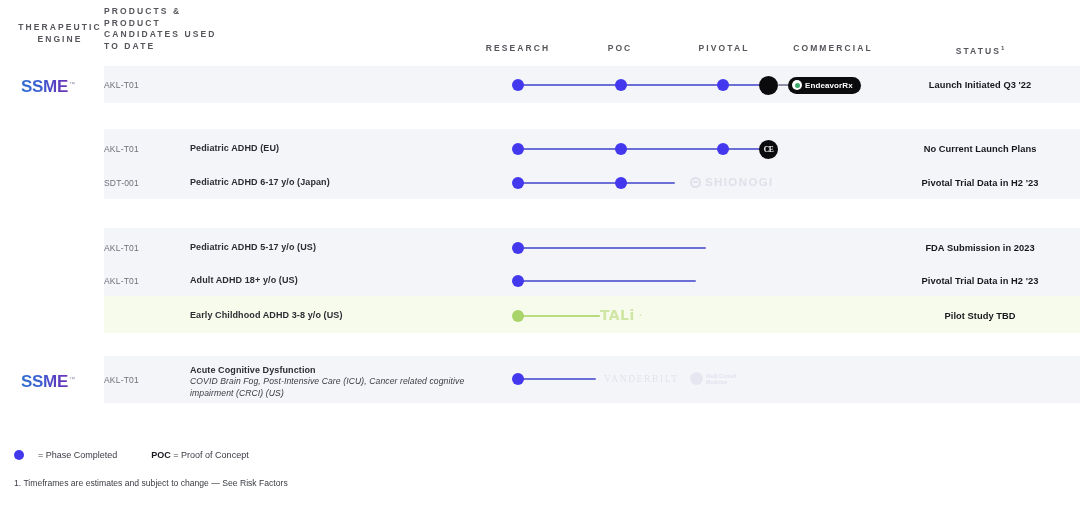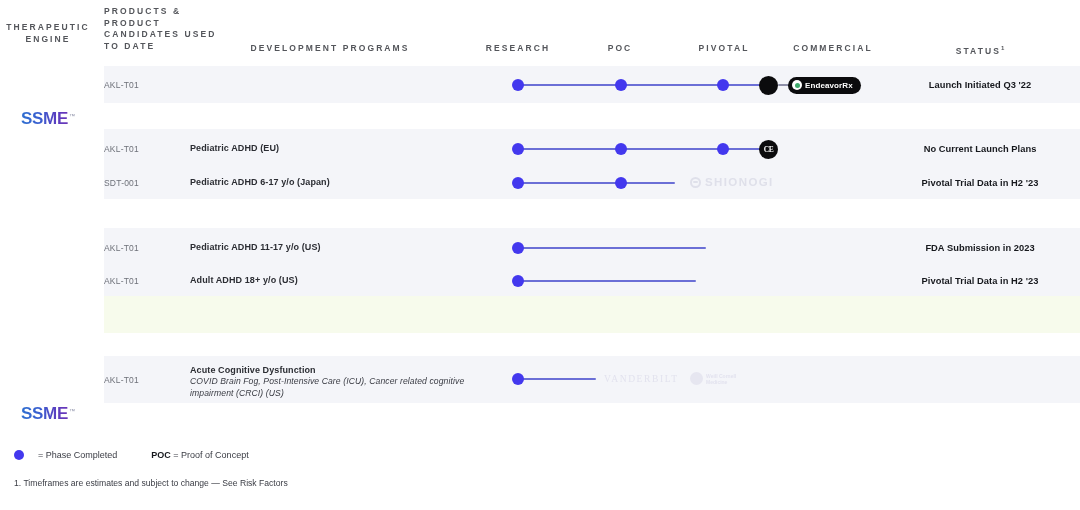--- a/index.html
+++ b/index.html
@@ -16,21 +16,21 @@
   .hdr {
     position: absolute;
     font-size: 8.5px;
     font-weight: 700;
     letter-spacing: 2.1px;
     color: #54565b;
     text-align: center;
     line-height: 11.5px;
     text-transform: uppercase;
   }
-  .hdr-te     { left: 0;   width: 96px;  top: 22px; }
+  .hdr-te     { left: 12px;   width: 96px;  top: 22px; }
   .hdr-prod   { left: 104px; width: 120px; top: 6px; text-align: left; }
   .hdr-dev    { left: 190px; width: 280px; top: 43px; }
   .hdr-res    { left: 472px; width: 92px;  top: 43px; }
   .hdr-poc    { left: 582px; width: 76px;  top: 43px; }
   .hdr-piv    { left: 676px; width: 96px;  top: 43px; }
   .hdr-com    { left: 772px; width: 122px; top: 43px; }
   .hdr-stat   { left: 900px; width: 160px; top: 43px; }
   .sup { font-size: 6px; vertical-align: super; letter-spacing: 0; }
 
   
@@ -43,21 +43,20 @@
   .logo-cell {
     position: absolute; left: 0; width: 96px;
     text-align: center;
   }
   .ssme {
     font-size: 17px; font-weight: 700; letter-spacing: -0.3px;
     background: linear-gradient(90deg, #2f6fd0 0%, #3a5fd0 40%, #5a3fc0 75%, #6b35b8 100%);
     -webkit-background-clip: text; background-clip: text;
     -webkit-text-fill-color: transparent; color: #3f51c7;
     display: inline-block;
-    margin-top: 32px;
   }
   .tm { font-size: 6px; color: #8d90a8; vertical-align: super; margin-left: 1px;
         -webkit-text-fill-color: #8d90a8; }
 
   .code {
     position: absolute; left: 104px; width: 84px;
     font-size: 8.5px; color: #6e7179; letter-spacing: .2px;
   }
   .prog {
     position: absolute; left: 190px; width: 300px;
@@ -152,21 +151,20 @@
   .fnote { position: absolute; left: 0; top: 28px; font-size: 8.6px; color: #3a3c44; }
 </style>
 </head>
 <body>
 
 <div class="page">
 
   <div class="header">
     <div class="hdr hdr-te">THERAPEUTIC ENGINE</div>
     <div class="hdr hdr-prod">PRODUCTS &amp; PRODUCT CANDIDATES USED TO DATE</div>
-    <div class="hdr hdr-dev">DEVELOPMENT PROGRAMS</div>
     <div class="hdr hdr-res">RESEARCH</div>
     <div class="hdr hdr-poc">POC</div>
     <div class="hdr hdr-piv">PIVOTAL</div>
     <div class="hdr hdr-com">COMMERCIAL</div>
     <div class="hdr hdr-stat"><span>STATUS</span><span class="sup">1</span></div>
   </div>
 
   <div class="band band-grey" style="top:66px;height:37px;"></div>
   <div class="band band-grey" style="top:129px;height:70px;"></div>
   <div class="band band-grey" style="top:228px;height:68px;"></div>
@@ -220,38 +218,51 @@
       <div class="wm wm-shionogi" style="left:690px;top:1px;">
         <span class="wm-ring"></span>
           <span>SHIONOGI</span>
       </div>
     </div>
     <div class="status" style="top:10px;">Pivotal Trial Data in H2 '23</div>
   </div>
 
   <div class="row" style="top:231px;height:33px;">
     <div class="code" style="top:12px;">AKL-T01</div>
-    <div class="prog" style="top:11px;">Pediatric ADHD 11-17 y/o (US)</div>
+    <div class="prog" style="top:11px;">Pediatric ADHD 5-17 y/o (US)</div>
     <div class="track" style="top:9px;">
       <div class="line" style="left:518px;width:188px;"></div>
       <div class="dot" style="left:512px;"></div>
     </div>
     <div class="status" style="top:11px;">FDA Submission in 2023</div>
   </div>
 
   <div class="row" style="top:265px;height:32px;">
     <div class="code" style="top:11px;">AKL-T01</div>
     <div class="prog" style="top:10px;">Adult ADHD 18+ y/o (US)</div>
     <div class="track" style="top:8px;">
       <div class="line" style="left:518px;width:178px;"></div>
       <div class="dot" style="left:512px;"></div>
     </div>
     <div class="status" style="top:10px;">Pivotal Trial Data in H2 '23</div>
   </div>
 
+  <div class="row" style="top:299px;height:33px;">
+    <div class="code" style="top:12px;"></div>
+    <div class="prog" style="top:11px;">Early Childhood ADHD 3-8 y/o (US)</div>
+    <div class="track" style="top:9px;">
+      <div class="line line-green" style="left:518px;width:82px;"></div>
+      <div class="dot dot-green" style="left:512px;"></div>
+      <div class="wm wm-tali" style="left:600px;top:-1px;">
+        <span>TALi</span>
+          <span class="sq">·</span>
+      </div>
+    </div>
+    <div class="status" style="top:11px;">Pilot Study TBD</div>
+  </div>
 
   <div class="row" style="top:356px;height:47px;">
     <div class="logo-cell" style="top:16px;">
       <span class="ssme">SSME</span><span class="tm">™</span>
     </div>
     <div class="code" style="top:19px;">AKL-T01</div>
     <div class="prog" style="top:9px;">
       <span>Acute Cognitive Dysfunction</span>
       <span class="sub">COVID Brain Fog, Post-Intensive Care (ICU), Cancer related cognitive impairment (CRCI) (US)</span>
     </div>

